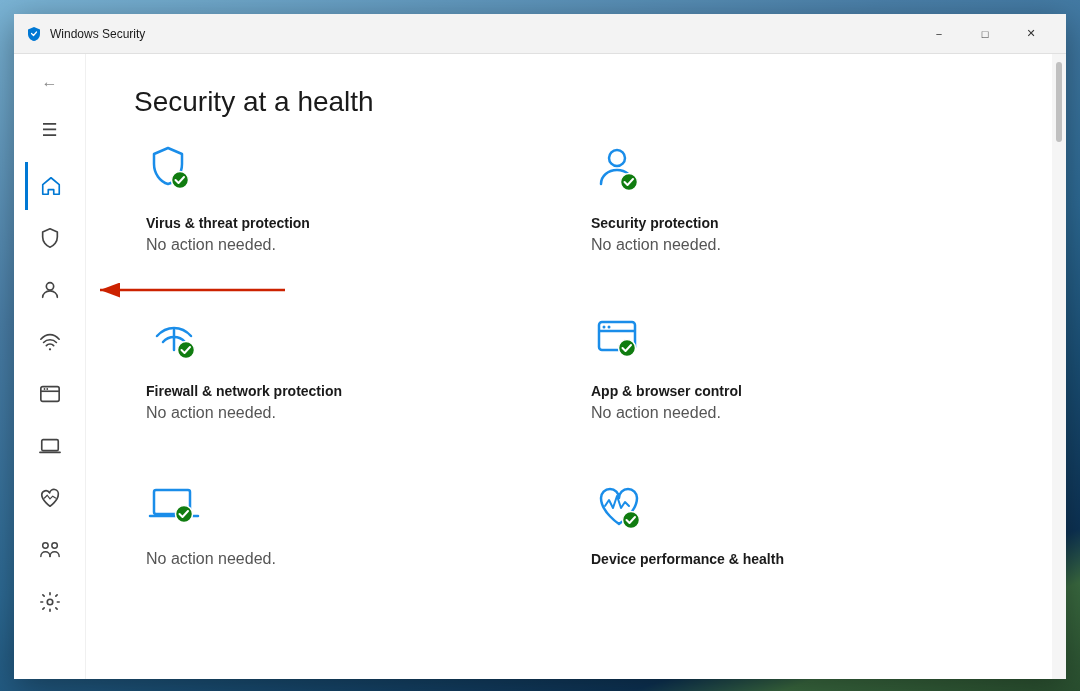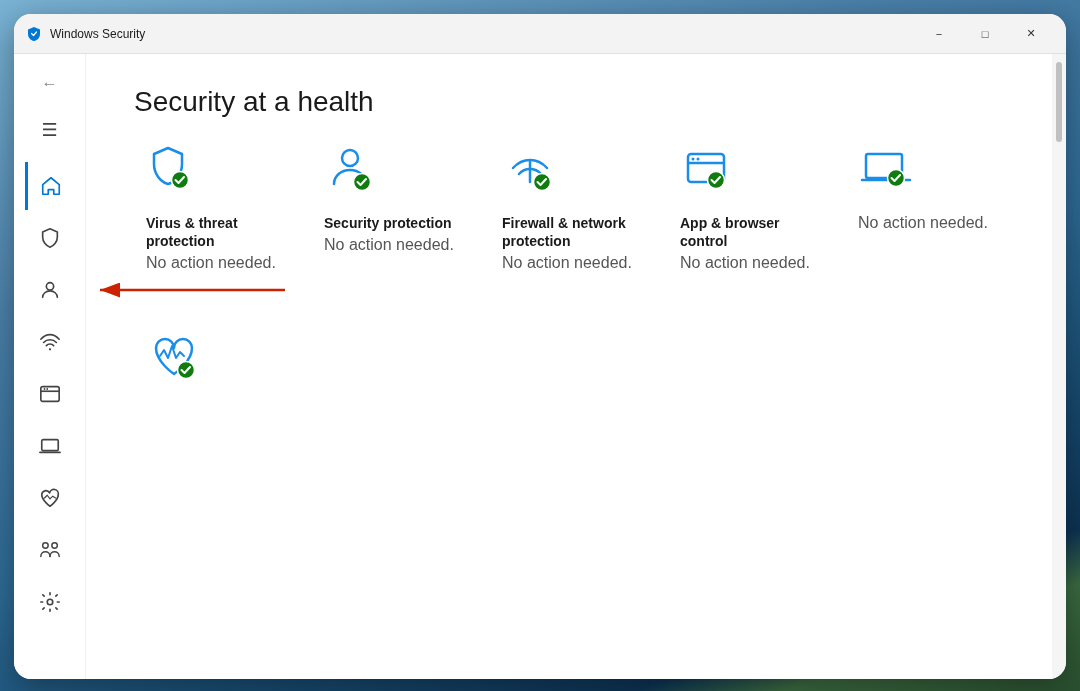--- a/index.html
+++ b/index.html
@@ -22,21 +22,21 @@
     }
 
     
     .window {
       position: absolute;
       top: 14px;
       left: 14px;
       width: 1052px;
       height: 665px;
       background: #fff;
-      border-radius: 17px;
+      border-radius: 0;
       box-shadow: 0 8px 32px rgba(0,0,0,0.35);
       z-index: 10;
       display: flex;
       flex-direction: column;
       overflow: hidden;
     }
 
     
     .title-bar {
       display: flex;
@@ -164,21 +164,21 @@
       font-size: 13px;
       color: #555;
       line-height: 1.5;
       margin-bottom: 40px;
       max-width: 480px;
     }
 
     
     .security-grid {
       display: grid;
-      grid-template-columns: repeat(5, 1fr);
+      grid-template-columns: repeat(2, 1fr);
       gap: 32px 20px;
     }
 
     .security-card {
       display: flex;
       flex-direction: column;
       cursor: pointer;
       padding: 12px;
       border-radius: 4px;
     }
@@ -421,20 +421,21 @@
 
               <path d="M28 46C28 46 10 34 10 20a9 9 0 0118-0 9 9 0 0118 0C46 34 28 46 28 46z" stroke="#1a8de9" stroke-width="2.5" fill="none" stroke-linejoin="round"></path>
 
               <polyline points="14,28 18,22 22,30 26,18 30,30 34,24 38,28" stroke="#1a8de9" stroke-width="2" fill="none" stroke-linecap="round" stroke-linejoin="round"></polyline>
 
               <circle cx="40" cy="42" r="9" fill="#fff"></circle>
               <circle cx="40" cy="42" r="8.5" fill="#107c10" stroke="#fff" stroke-width="1.5"></circle>
               <path d="M35.5 42l3 3 5.5-6" stroke="#fff" stroke-width="2" fill="none" stroke-linecap="round" stroke-linejoin="round"></path>
             </svg>
           </div>
+          <div class="card-title">Device performance &amp; health</div>
           <div class="card-status"></div>
         </div>
 
       </div>
     </div>
 
     <div style="position:relative; width:14px; background:#f5f5f5; flex-shrink:0;">
       <div style="width:6px; height:80px; background:#c0c0c0; border-radius:4px; margin: 8px auto;"></div>
     </div>
 

